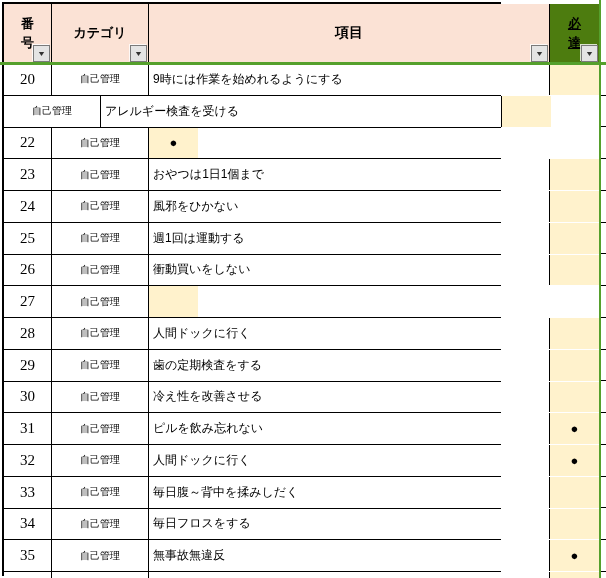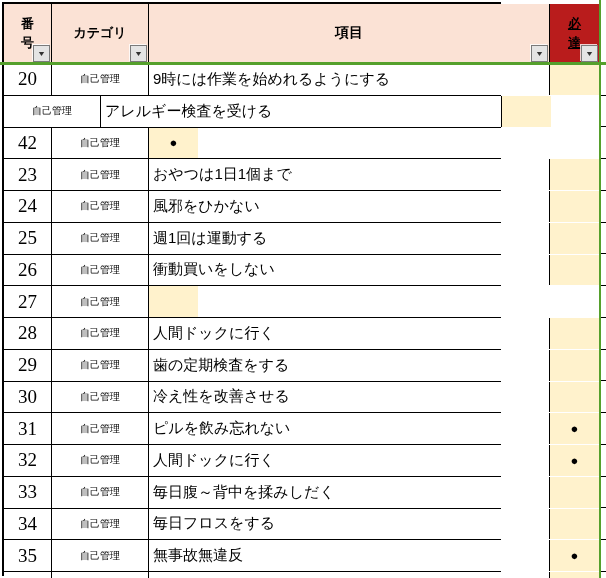--- a/index.html
+++ b/index.html
@@ -20,42 +20,42 @@
   .h-cell {
     position:relative; box-sizing:border-box;
     border-right:1.5px solid #000;
     display:flex; align-items:center; justify-content:center;
     font-weight:bold; font-size:13px; color:#000;
     background:#FBE2D5;
   }
   .h-no   { flex:0 0 48px; }
   .h-cat  { flex:0 0 97px; }
   .h-item { flex:0 0 401px; font-size:14px; }
-  .h-must { flex:0 0 49px; border-right:none; background:#b91c1c;text-decoration:underline; }
+  .h-must { flex:0 0 49px; border-right:none; background:#4d7c0f;text-decoration:underline; }
   .wrap2 { display:inline-block; width:1.05em; line-height:1.5; word-break:break-all; text-align:center; }
   .filter-btn {
     position:absolute; right:1px; bottom:0; width:17px; height:17px;
     box-sizing:border-box; background:#E4E4E4; border:1px solid #7a7a7a;
     display:flex; align-items:center; justify-content:center; z-index:3;
     box-shadow:-1px -1px 0 rgba(255,255,255,.8);
   }
   .tri { font-size:7px; color:#333; line-height:1; transform:scaleX(1.3); }
   .spacer { height:2px; flex:0 0 2px; }
   
   .row { display:flex; height:31.75px; flex:0 0 31.75px; box-sizing:border-box; border-bottom:1px solid #000; }
   .row.partial { height:6px; flex:0 0 6px; border-bottom:none; }
   .cell {
     box-sizing:border-box; border-right:1.5px solid #000;
     display:flex; align-items:center; overflow:hidden; white-space:nowrap;
     color:#000; background:#fff;
   }
   .c-no   { flex:0 0 48px; justify-content:center;
-            font-family:"Liberation Serif","DejaVu Serif",serif; font-size:19px; }
+            font-family:"Liberation Serif","DejaVu Serif",serif; font-size:15px; }
   .c-cat  { flex:0 0 97px; justify-content:center; font-size:10px; }
-  .c-item { flex:0 0 401px; padding-left:4px; font-size:15px; }
+  .c-item { flex:0 0 401px; padding-left:4px; font-size:12px; }
   .c-must { flex:0 0 49px; justify-content:center; border-right:none;
             background:#FFF2CC; font-size:13px; }
   
   .pane-hline { position:absolute; left:0; top:62px; width:606px; height:2.5px; background:#55A02C; z-index:5; }
   .pane-vline { position:absolute; left:598.5px; top:0; width:2.5px; height:578px; background:#55A02C; z-index:5; }
   
   .sliver {
     position:absolute; left:601px; top:64px; width:5px; height:514px;
     background:repeating-linear-gradient(to bottom,#ffffff 0px,#ffffff 30.75px,#000 30.75px,#000 31.75px);
   }
@@ -100,21 +100,21 @@
         <div class="cell c-cat">自己管理</div>
         <div class="cell c-item">9時には作業を始めれるようにする</div>
         <div class="cell c-must"></div>
       </div>
     <div class="row">
         <div class="cell c-cat">自己管理</div>
         <div class="cell c-item">アレルギー検査を受ける</div>
         <div class="cell c-must"></div>
       </div>
     <div class="row">
-        <div class="cell c-no">42</div>
+        <div class="cell c-no">22</div>
         <div class="cell c-cat">自己管理</div>
         <div class="cell c-must">●</div>
       </div>
     <div class="row">
         <div class="cell c-no">23</div>
         <div class="cell c-cat">自己管理</div>
         <div class="cell c-item">おやつは1日1個まで</div>
         <div class="cell c-must"></div>
       </div>
     <div class="row">

